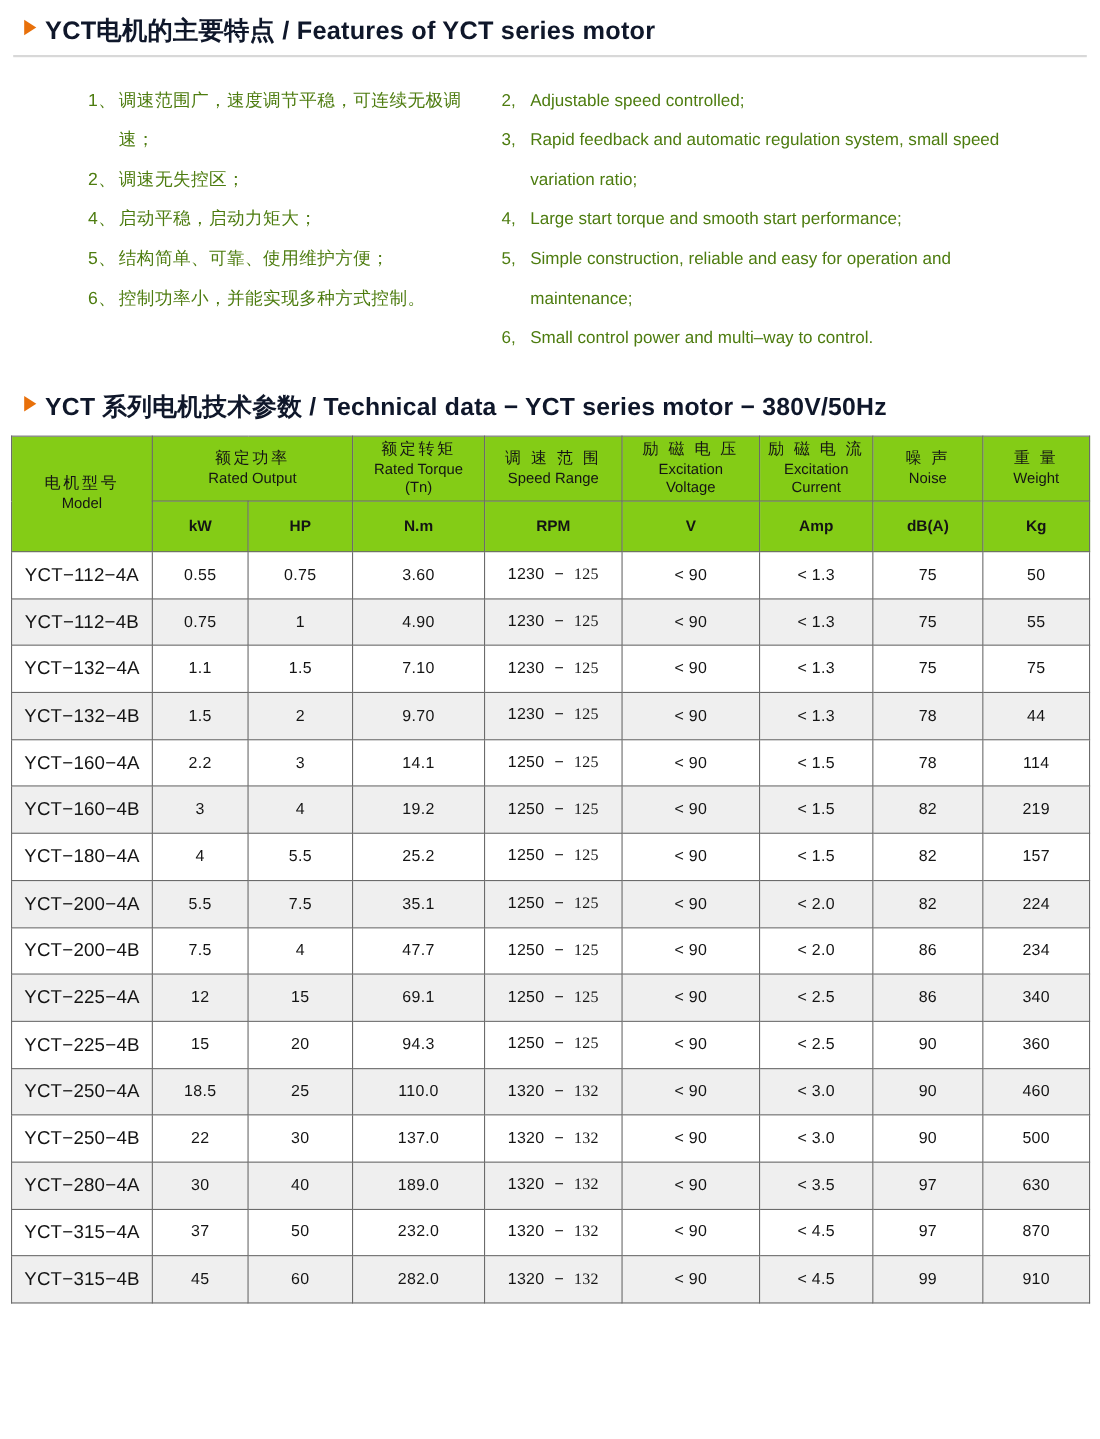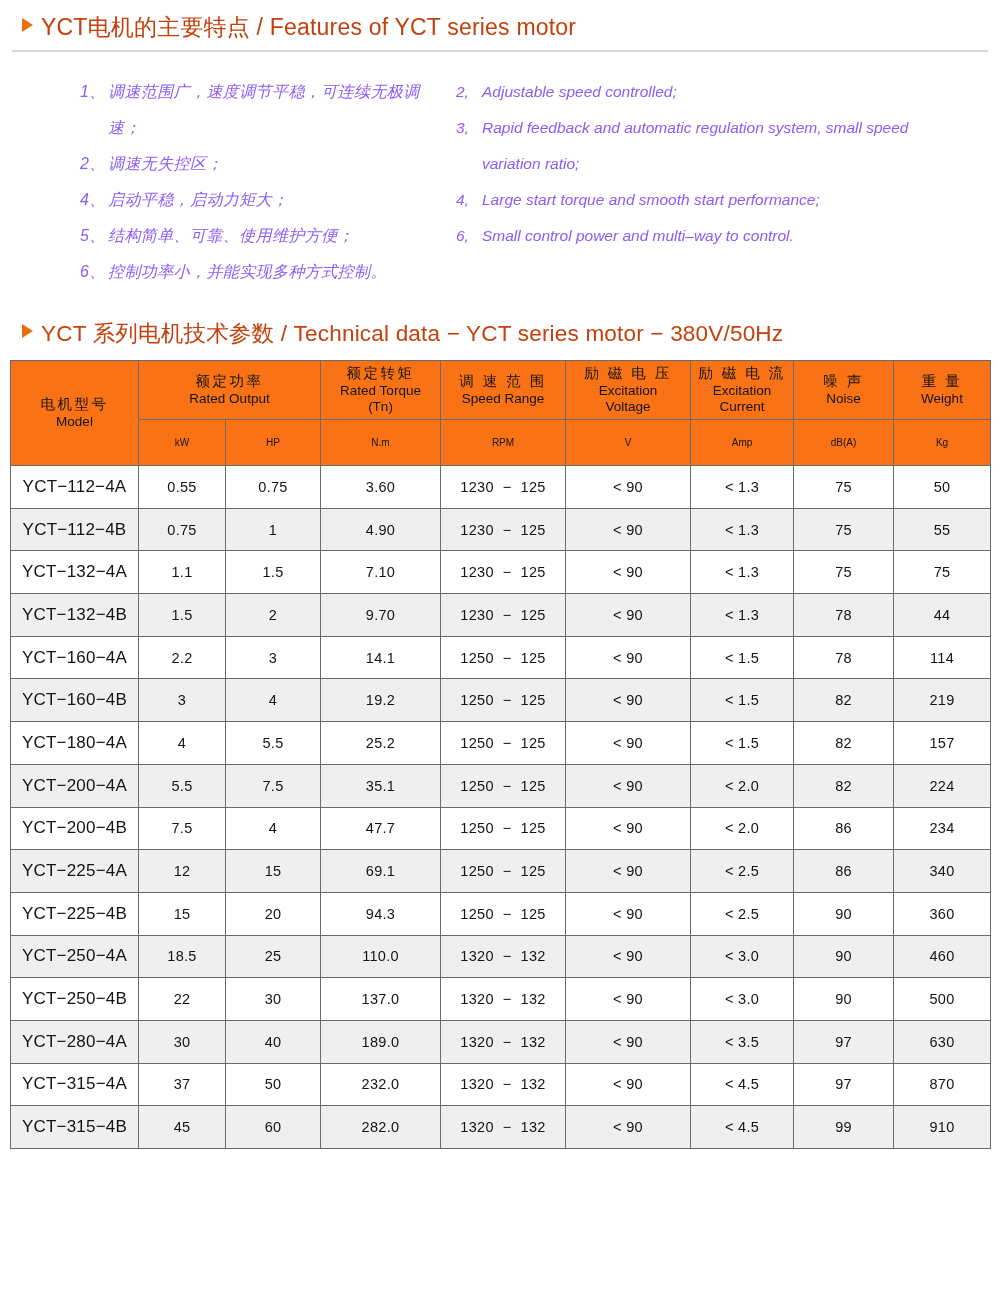--- a/index.html
+++ b/index.html
@@ -28,23 +28,23 @@
     height: 0;
     border-left: 11px solid #E8700A;
     border-top: 7px solid transparent;
     border-bottom: 7px solid transparent;
     margin-right: 8px;
     position: relative;
     top: -3px;
     flex: none;
   }
   .head-text {
-    color: #c2410c;
+    color: #0f172a;
     font-size: 23px;
-    font-weight: normal;
+    font-weight: bold;
     letter-spacing: 0.2px;
   }
   .head-rule {
     height: 2px;
     background: #d8d8d8;
     margin: 7px 12px 0 12px;
   }
 
   #heading-one-wrap { padding-top: 12px; }
 
@@ -52,23 +52,22 @@
   .features {
     display: flex;
     padding: 22px 14px 0 14px;
   }
   .col-cn { width: 430px; padding-left: 66px; }
   .col-en { width: 500px; padding-left: 12px; }
 
   .feat-item {
     font-size: 15.5px;
     line-height: 36px;
-    color: #8b5cf6;
+    color: #4d7c0f;
     margin: 0;
-    font-style: italic;
   }
   .col-cn .feat-item {
     font-size: 16px;
     letter-spacing: 0.4px;
     text-indent: 0;
     padding-left: 28px;
   }
   .col-cn .feat-item .marker {
     margin-left: -28px;
     display: inline-block;
@@ -98,53 +97,54 @@
     border: 1px solid #6b6b6b;
   }
   table.spec th, table.spec td {
     border: 1px solid #6b6b6b;
     text-align: center;
     vertical-align: middle;
     font-weight: normal;
     color: #141414;
   }
   thead th {
-    background: #f97316;
+    background: #84cc16;
     font-size: 13.5px;
     line-height: 17px;
     padding: 4px 2px;
   }
   thead th .cn {
     display: block;
     font-size: 14.5px;
     letter-spacing: 2.5px;
     padding-bottom: 1px;
   }
   thead th .en {
     display: block;
     font-size: 13.5px;
     line-height: 16px;
   }
   thead tr.units th {
     height: 46px;
-    font-size: 10px;
+    font-size: 14px;
+    font-weight: bold;
   }
   thead th.model-cell { height: 80px; }
 
   tbody td {
     height: 42.7px;
     font-size: 14.5px;
     background: #ffffff;
     letter-spacing: 0.3px;
   }
   tbody tr.alt td { background: #efefef; }
   tbody td.model { font-size: 17px; letter-spacing: 0.2px; }
   tbody td.range .rng-a { display:inline-block; }
   tbody td.range .rng-dash { display:inline-block; padding: 0 9px; }
-  tbody td.range .rng-b { display:inline-block; }
+  tbody td.range .rng-b { display:inline-block;font-family:Liberation Serif, serif; }
 </style>
 </head>
 <body>
 
 <div id="heading-one-wrap">
   <div class="section-head">
     <span class="tri"></span>
     <span class="head-text">YCT电机的主要特点 / Features of YCT series motor</span>
   </div>
   <div class="head-rule"></div>
@@ -172,20 +172,23 @@
 
   <div class="col-en">
     <p class="feat-item">
       <span class="marker">2,</span><span>Adjustable speed controlled;</span>
     </p>
     <p class="feat-item">
       <span class="marker">3,</span><span>Rapid feedback and automatic regulation system, small speed variation ratio;</span>
     </p>
     <p class="feat-item">
       <span class="marker">4,</span><span>Large start torque and smooth start performance;</span>
+    </p>
+    <p class="feat-item">
+      <span class="marker">5,</span><span>Simple construction, reliable and easy for operation and maintenance;</span>
     </p>
     <p class="feat-item">
       <span class="marker">6,</span><span>Small control power and multi–way to control.</span>
     </p>
   </div>
 
 </div>
 
 <div id="heading-two-wrap">
   <div class="section-head">

